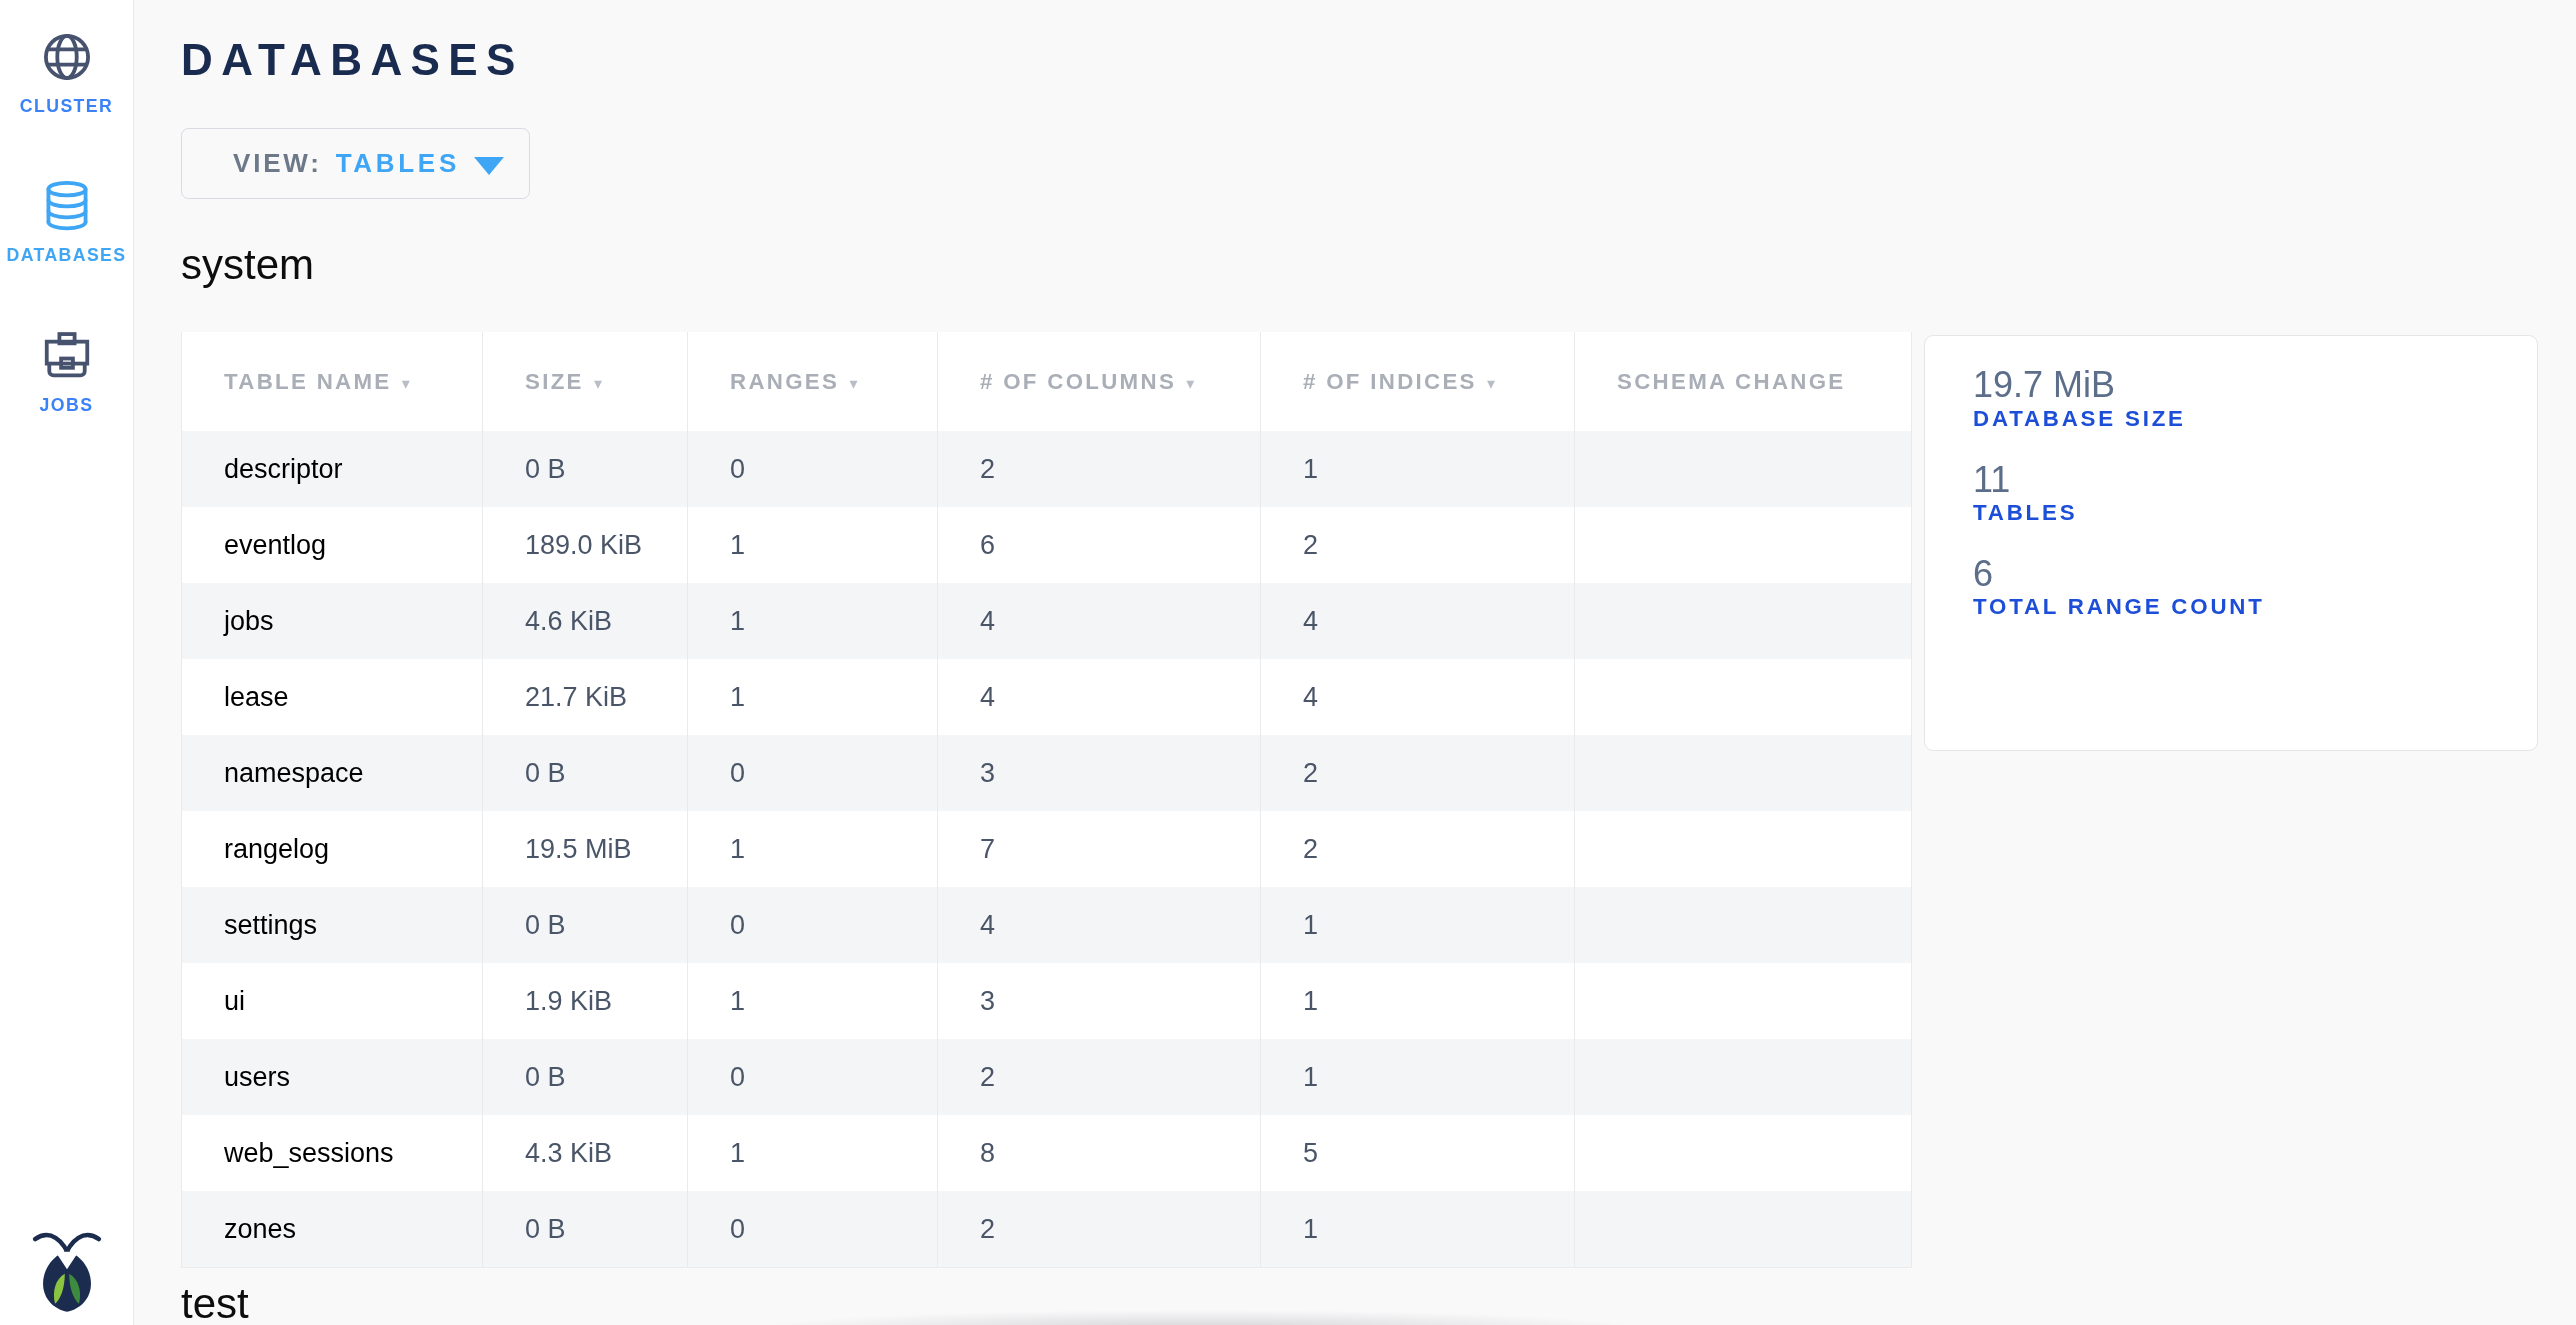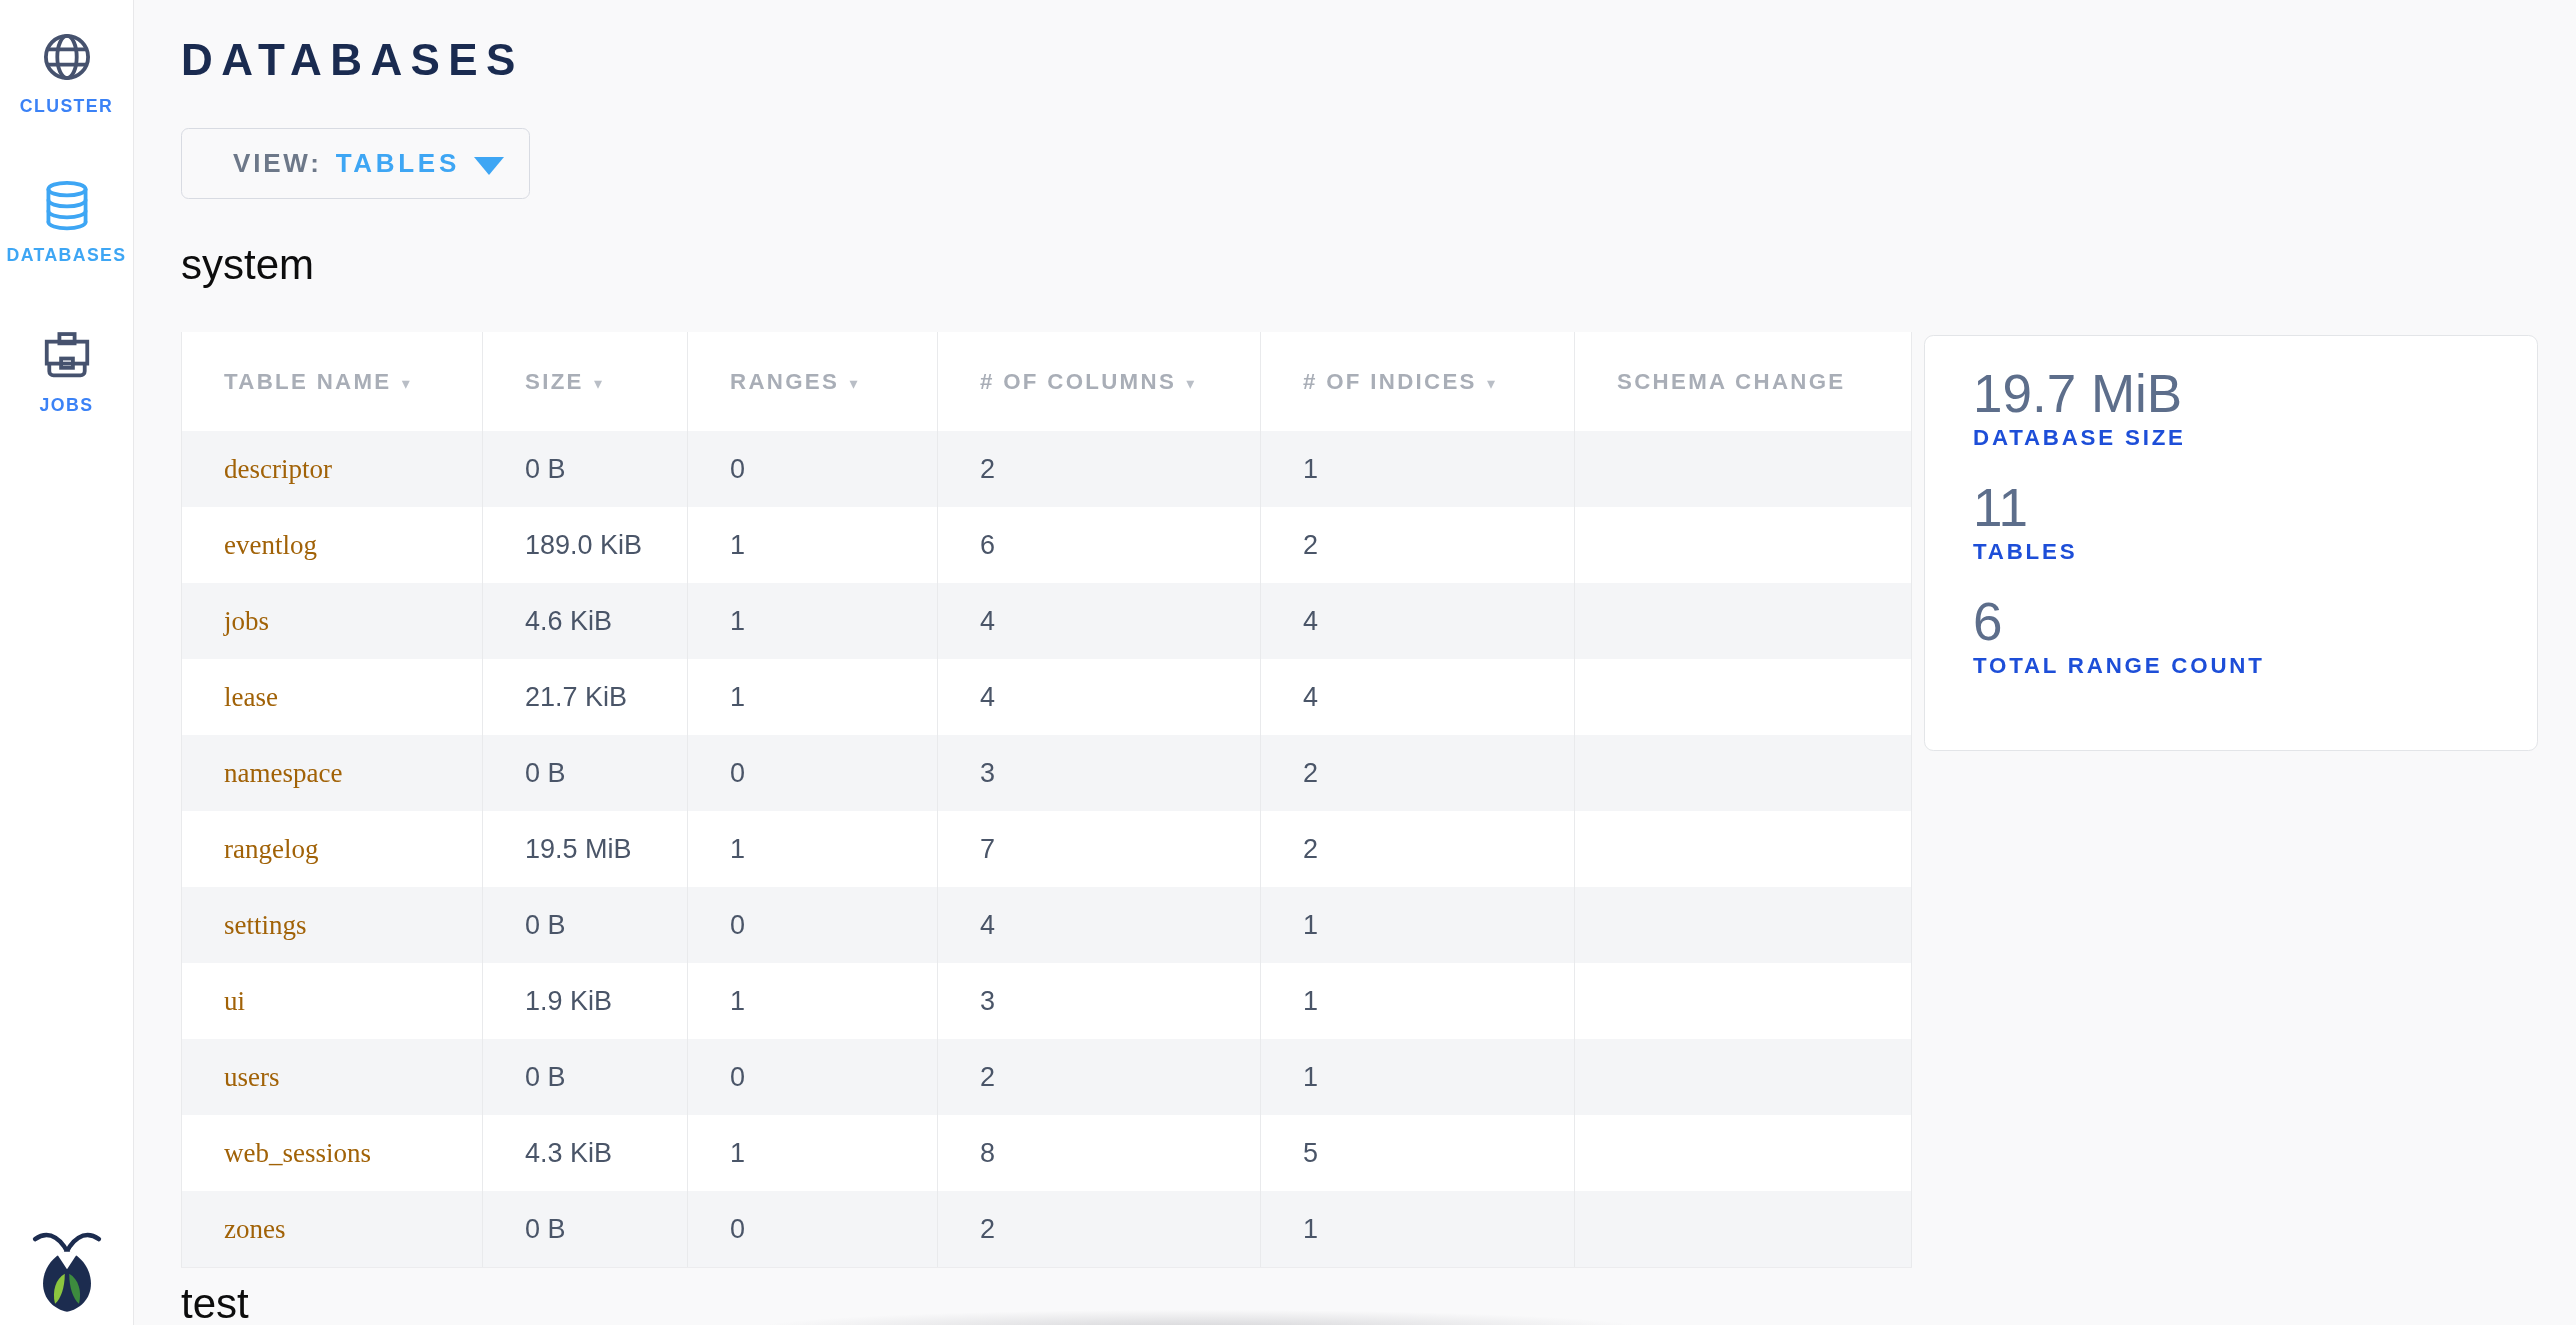--- a/index.html
+++ b/index.html
@@ -64,31 +64,31 @@
   .t-head .t-cell { height:99px; background:#ffffff;text-align:right; }
   .t-head .col-label {
     font-size:22.3px; font-weight:700; letter-spacing:2.3px; color:#a9aeb7;
     white-space:nowrap;
   }
   .sort-arrow { font-size:16px; color:#b9bec6; margin-left:10.2px; margin-top:2.8px; }
   .t-body .t-row { height:76px; }
   .t-body .t-row.odd  { background:#f4f5f7; }
   .t-body .t-row.even { background:#ffffff; }
   .t-body .t-cell { font-size:27px; color:#4a5568; }
-  .tbl-link { color:#a16207; text-decoration:none; cursor:pointer;font-family:Liberation Serif, serif; }
+  .tbl-link { color:#000000; text-decoration:none; cursor:pointer; }
   .c0{width:302px}.c1{width:205px}.c2{width:250px}.c3{width:323px}.c4{width:314px}.c5{width:337px}
 
   
   .summary-card {
     width:614px; height:416px; margin-left:12px; margin-top:2.8px;
     background:#ffffff; border:1.9px solid #e3e5e8; border-radius:9.3px;
     padding:28px 18.6px 0 48px;
   }
   .stat-block { margin-bottom:27px; }
-  .stat-value { font-size:53px; font-weight:400; color:#5d6e8b; line-height:1.15; }
+  .stat-value { font-size:36px; font-weight:400; color:#5d6e8b; line-height:1.15; }
   .stat-label { margin-top:0; font-size:22.3px; font-weight:700; letter-spacing:2.8px; color:#1d4ed8; }
 
   .db-name.second { margin-top:11.2px; }
 
   .dock-shadow {
     position:absolute; left:758px; bottom:0; width:884px; height:15px;
     background:radial-gradient(ellipse at 50% 130%, rgba(80,80,90,0.22), rgba(0,0,0,0) 72%);
     pointer-events:none;
   }
 </style>

